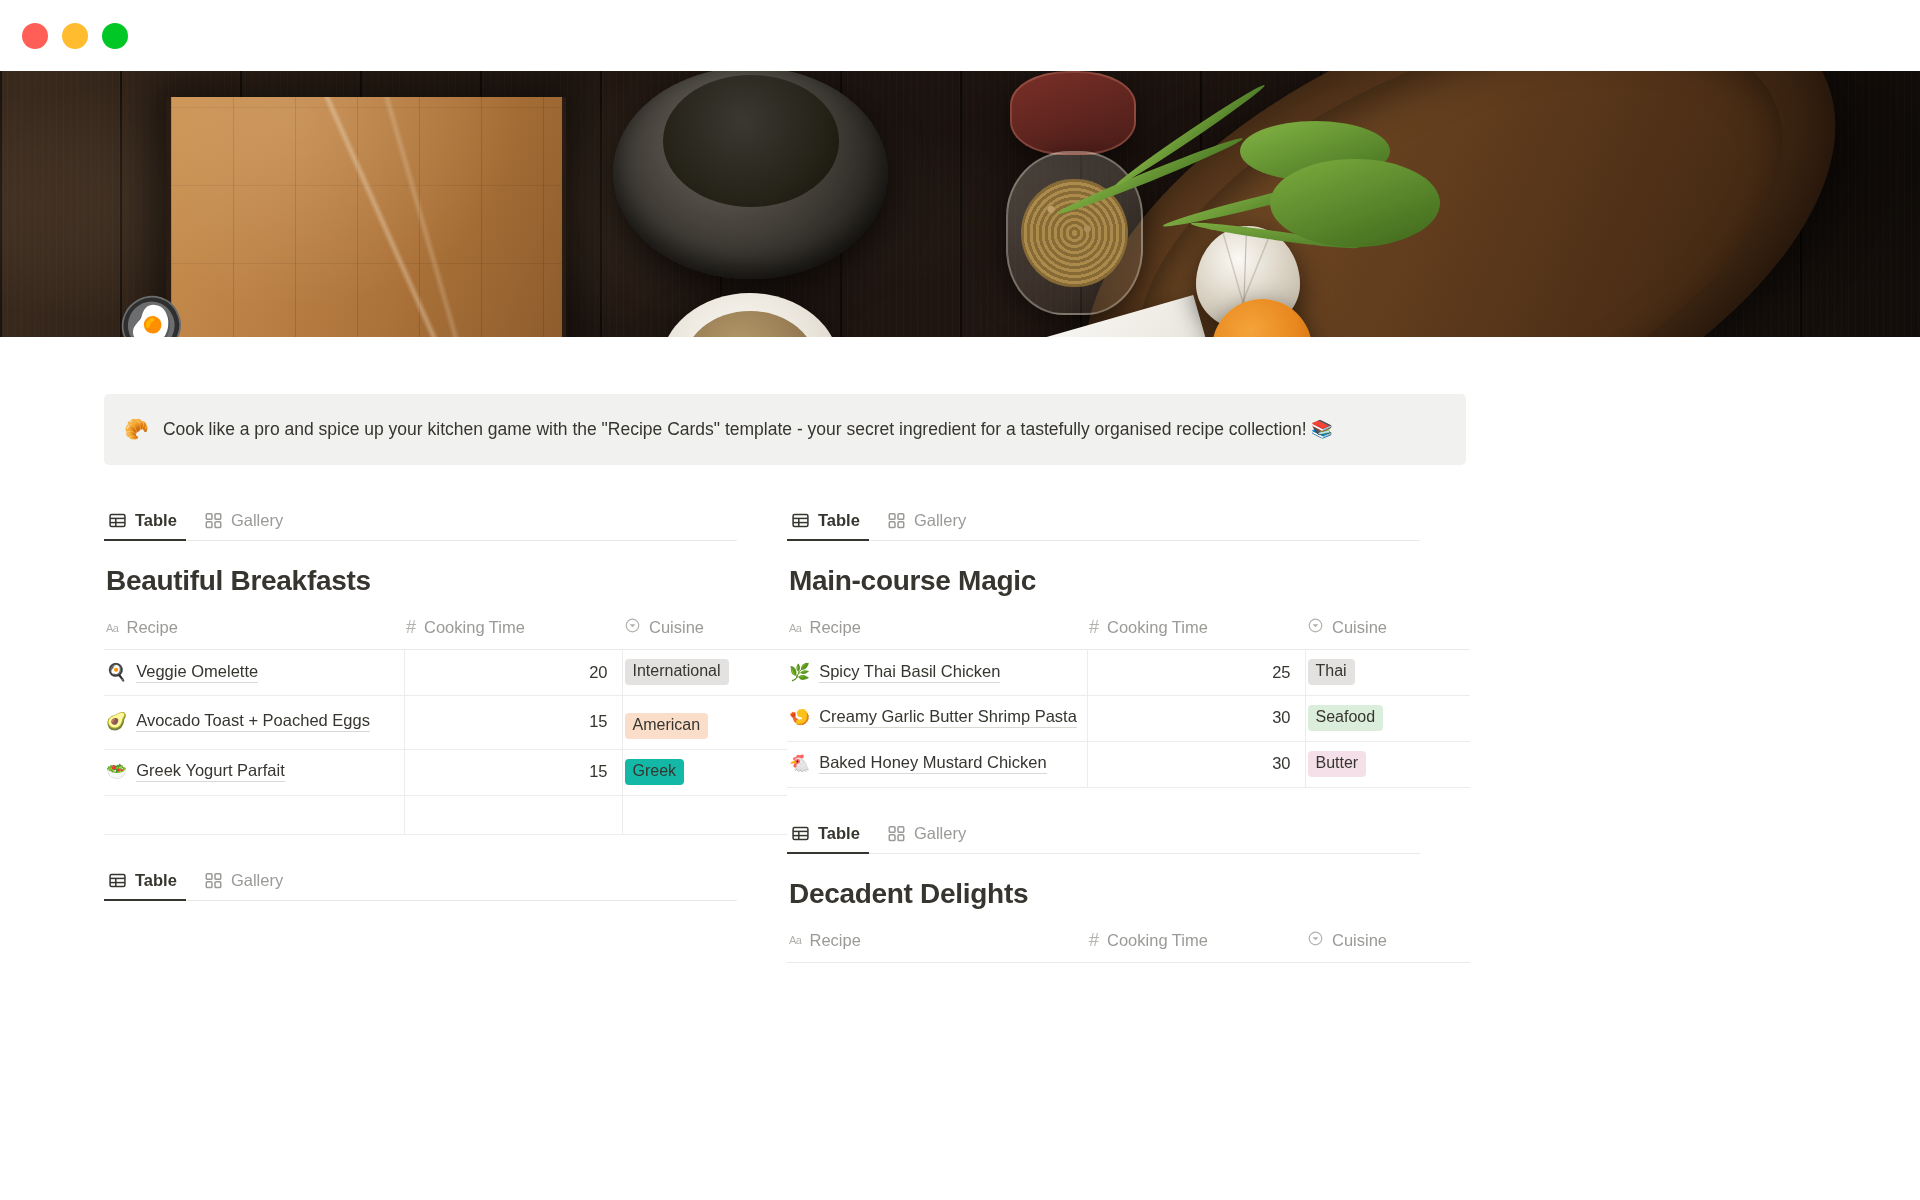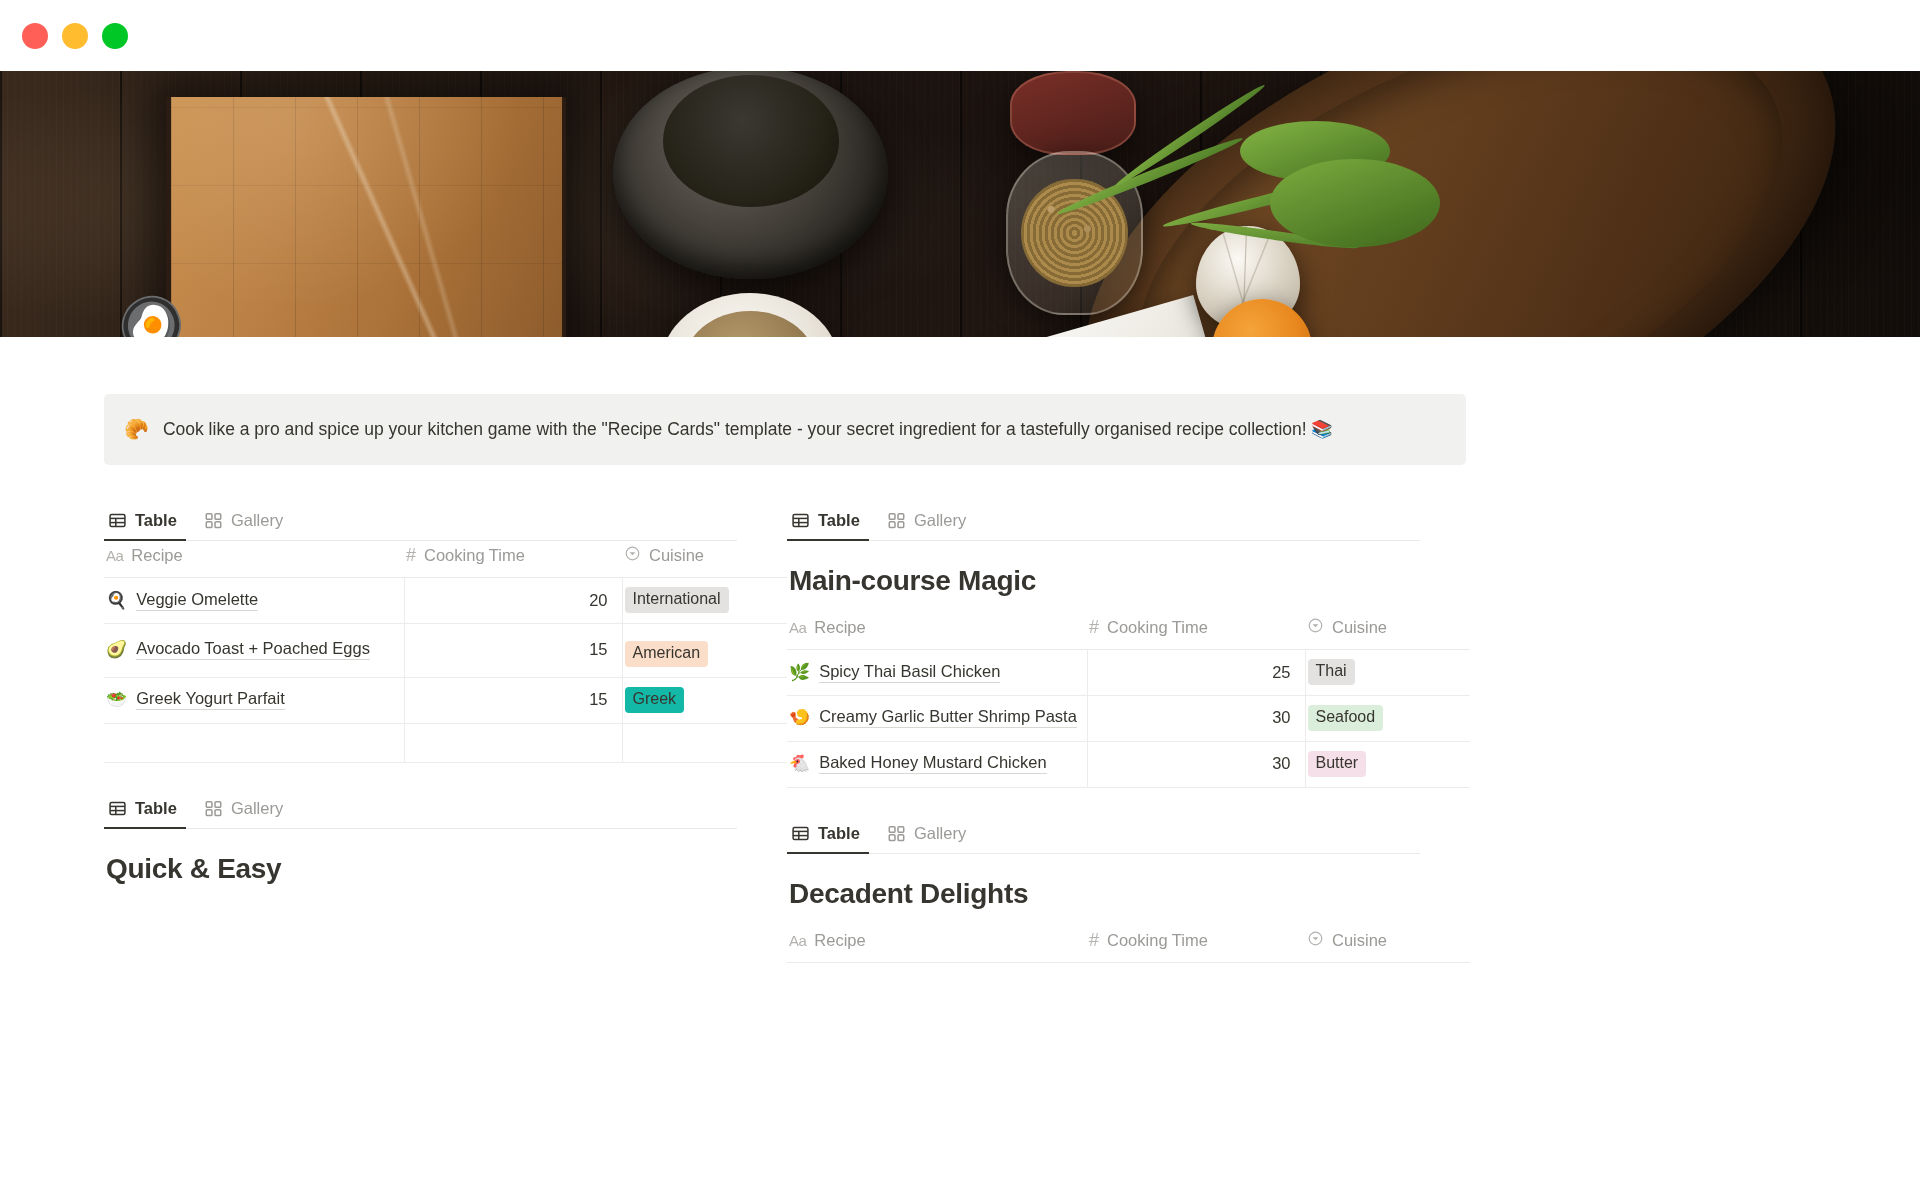--- a/index.html
+++ b/index.html
@@ -232,21 +232,21 @@
   .tag{
     display:inline-block; padding:2px 8px 3px; border-radius:4px;
     font-size:16px; color:#37352f; line-height:1.3;
   }
   .tag-gray{ background:#e3e2e0; }
   .tag-orange{ background:#fadec9;margin-top:8px; }
   .tag-yellow{ background:#14b8a6; }
   .tag-green{ background:#dbeddb; }
   .tag-pink{ background:#f5e0e9; }
   .empty-row td{ height:48px; }
-  .aa{ font-size:15px; color:#b3b1ad; letter-spacing:-.5px; }
+  .aa{ font-size:11px; color:#b3b1ad; letter-spacing:-.5px; }
   .hash{ font-size:18px; color:#b3b1ad; }
 </style>
 </head>
 <body>
 
 <div class="titlebar">
   <span class="dot red"></span>
   <span class="dot yellow"></span>
   <span class="dot green"></span>
 </div>
@@ -306,20 +306,21 @@
                 <rect x="2.4" y="2.8" width="6" height="6" rx="1.2"></rect>
                 <rect x="11.6" y="2.8" width="6" height="6" rx="1.2"></rect>
                 <rect x="2.4" y="11.4" width="6" height="6" rx="1.2"></rect>
                 <rect x="11.6" y="11.4" width="6" height="6" rx="1.2"></rect>
               </svg>
             </span>
             <span>Gallery</span>
           </div>
         </div>
 
+        <h2 class="db-title">Beautiful Breakfasts</h2>
 
         <table class="db-table">
           <thead>
             <tr>
               <th class="c-recipe">
                 <span class="colhead">
                   <span class="aa">Aa</span>
                   <span>Recipe</span>
                 </span>
               </th>
@@ -406,21 +407,20 @@
               <svg width="19" height="19" viewBox="0 0 20 20" fill="none" stroke-width="1.6">
                 <rect x="2.4" y="2.8" width="6" height="6" rx="1.2"></rect>
                 <rect x="11.6" y="2.8" width="6" height="6" rx="1.2"></rect>
                 <rect x="2.4" y="11.4" width="6" height="6" rx="1.2"></rect>
                 <rect x="11.6" y="11.4" width="6" height="6" rx="1.2"></rect>
               </svg>
             </span>
             <span>Gallery</span>
           </div>
         </div>
-        <h2 class="db-title">Quick &amp; Easy</h2>
       </div>
 
     </div>
 
     <div class="col">
 
       <div class="db">
         <div class="viewbar">
           <div class="viewtab active">
             <span class="ico">

